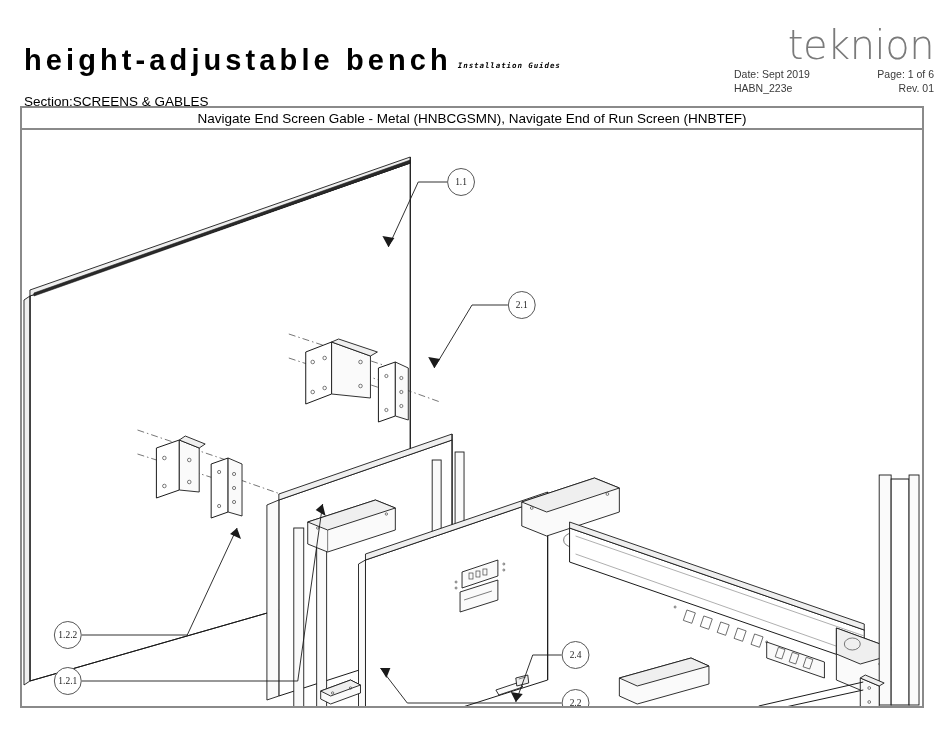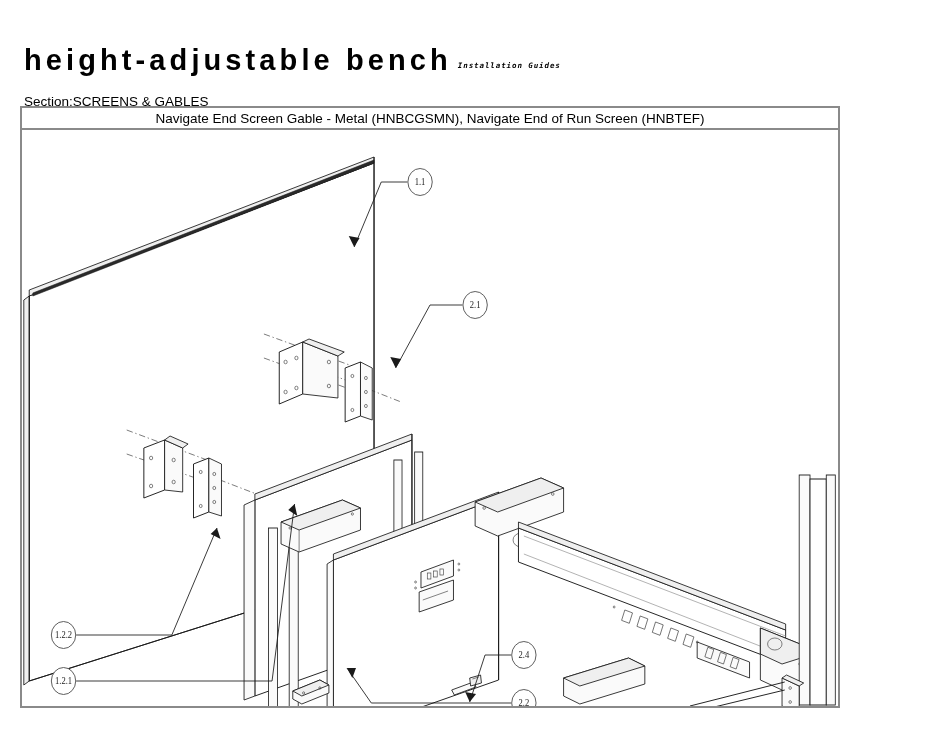--- a/index.html
+++ b/index.html
@@ -91,21 +91,21 @@
     white-space: nowrap;
   }
   .meta-l { text-align: left; }
   .meta-r { text-align: right; }
 
   
   #drawing-frame {
     position: absolute;
     left: 20px;
     top: 106px;
-    width: 820px;
+    width: 904px;
     height: 602px;
     border: 2px solid #8a8a8a;
     box-sizing: border-box;
     background: #ffffff;
   }
   #drawing-title-bar {
     height: 22px;
     border-bottom: 2px solid #8a8a8a;
     display: flex;
     align-items: center;
@@ -150,20 +150,35 @@
 
 <div id="header">
 
   <div id="header-left">
     <span id="doc-title">height-adjustable bench</span><span id="doc-subtitle">Installation Guides</span>
     <div id="section-line">
       <span id="section-label">Section:</span><span id="section-value">SCREENS &amp; GABLES</span>
     </div>
   </div>
 
+  <div id="brand-block">
+    <div id="brand-wordmark">teknion</div>
+    <table id="meta-table">
+      <tbody>
+          <tr>
+        <td class="meta-l">Date: Sept 2019</td>
+        <td class="meta-r">Page: 1 of 6</td>
+      </tr>
+      <tr>
+        <td class="meta-l">HABN_223e</td>
+        <td class="meta-r">Rev. 01</td>
+      </tr>
+    </tbody>
+      </table>
+  </div>
 
 </div>
 
 <div id="drawing-frame">
 
   <div id="drawing-title-bar">
     <span id="drawing-title">Navigate End Screen Gable - Metal (HNBCGSMN), Navigate End of Run Screen (HNBTEF)</span>
   </div>
 
   <div id="drawing-canvas-wrap">

